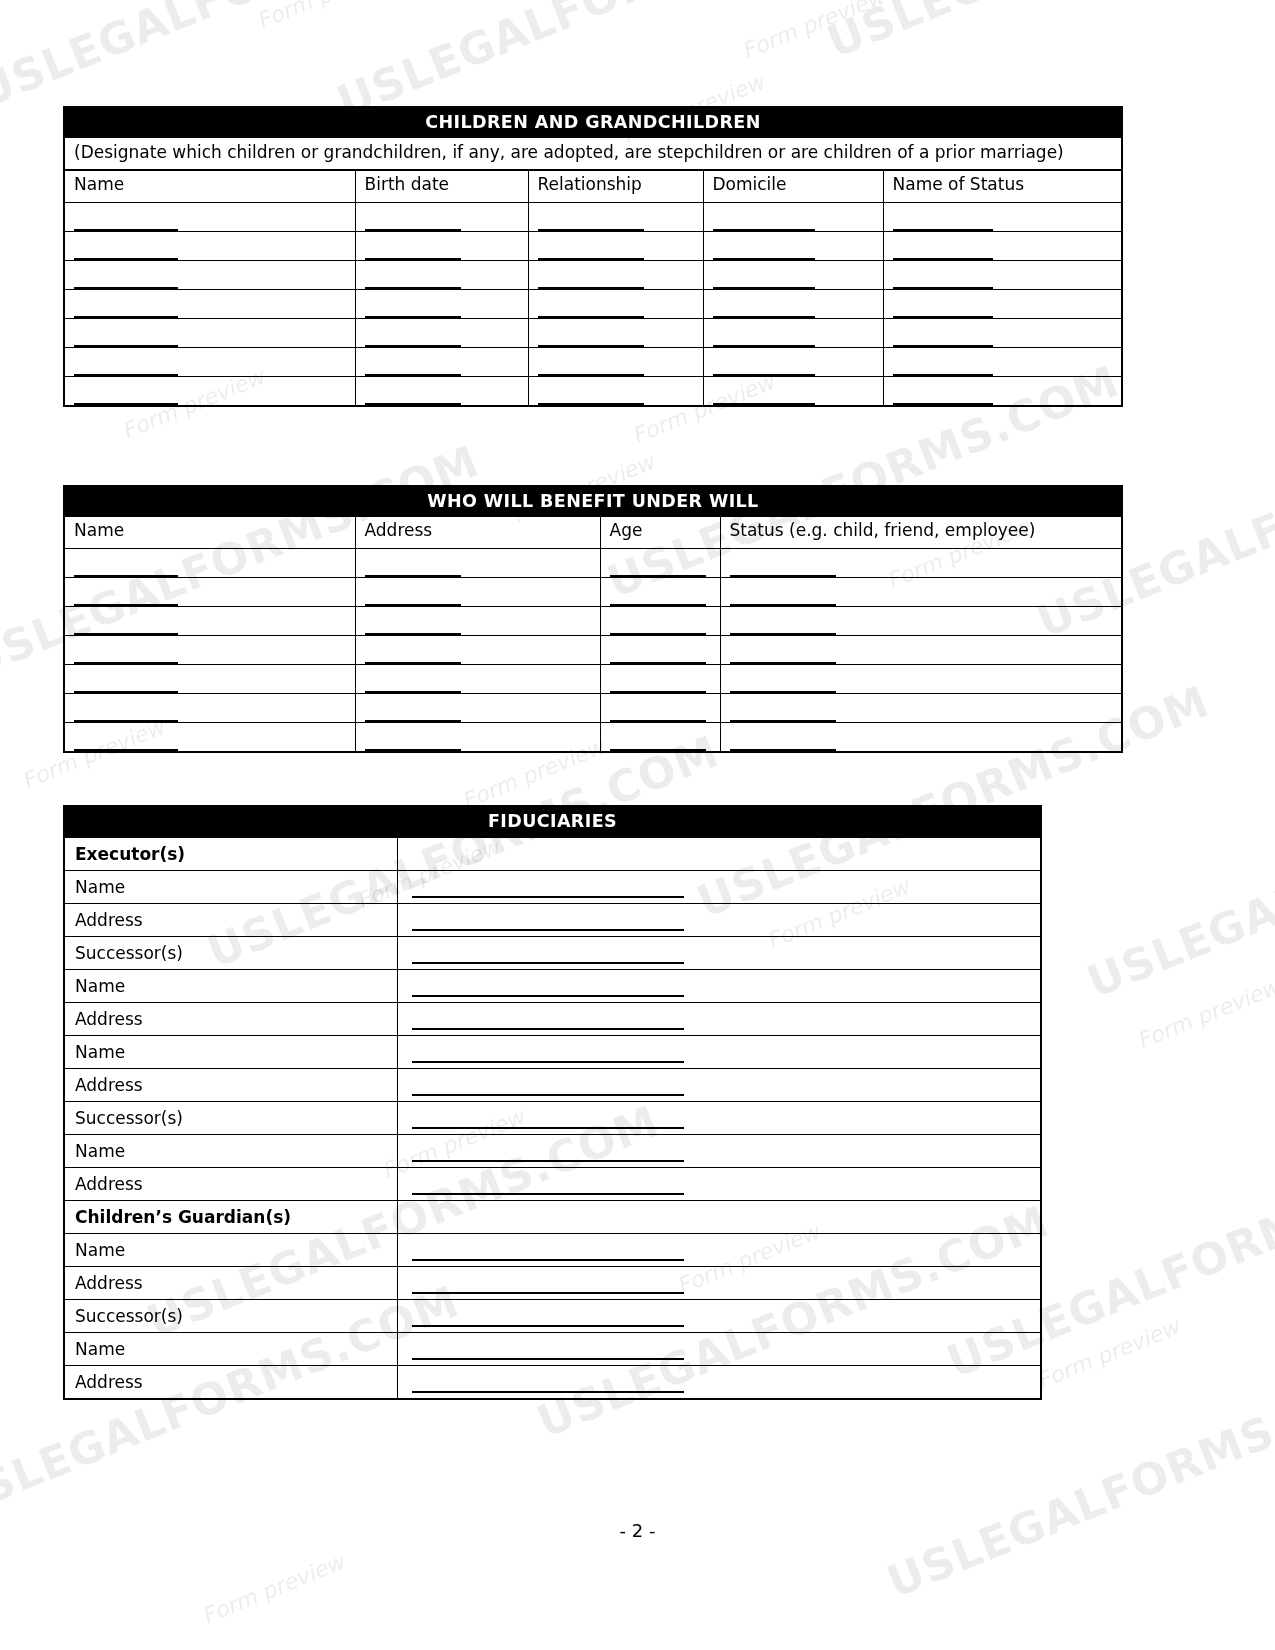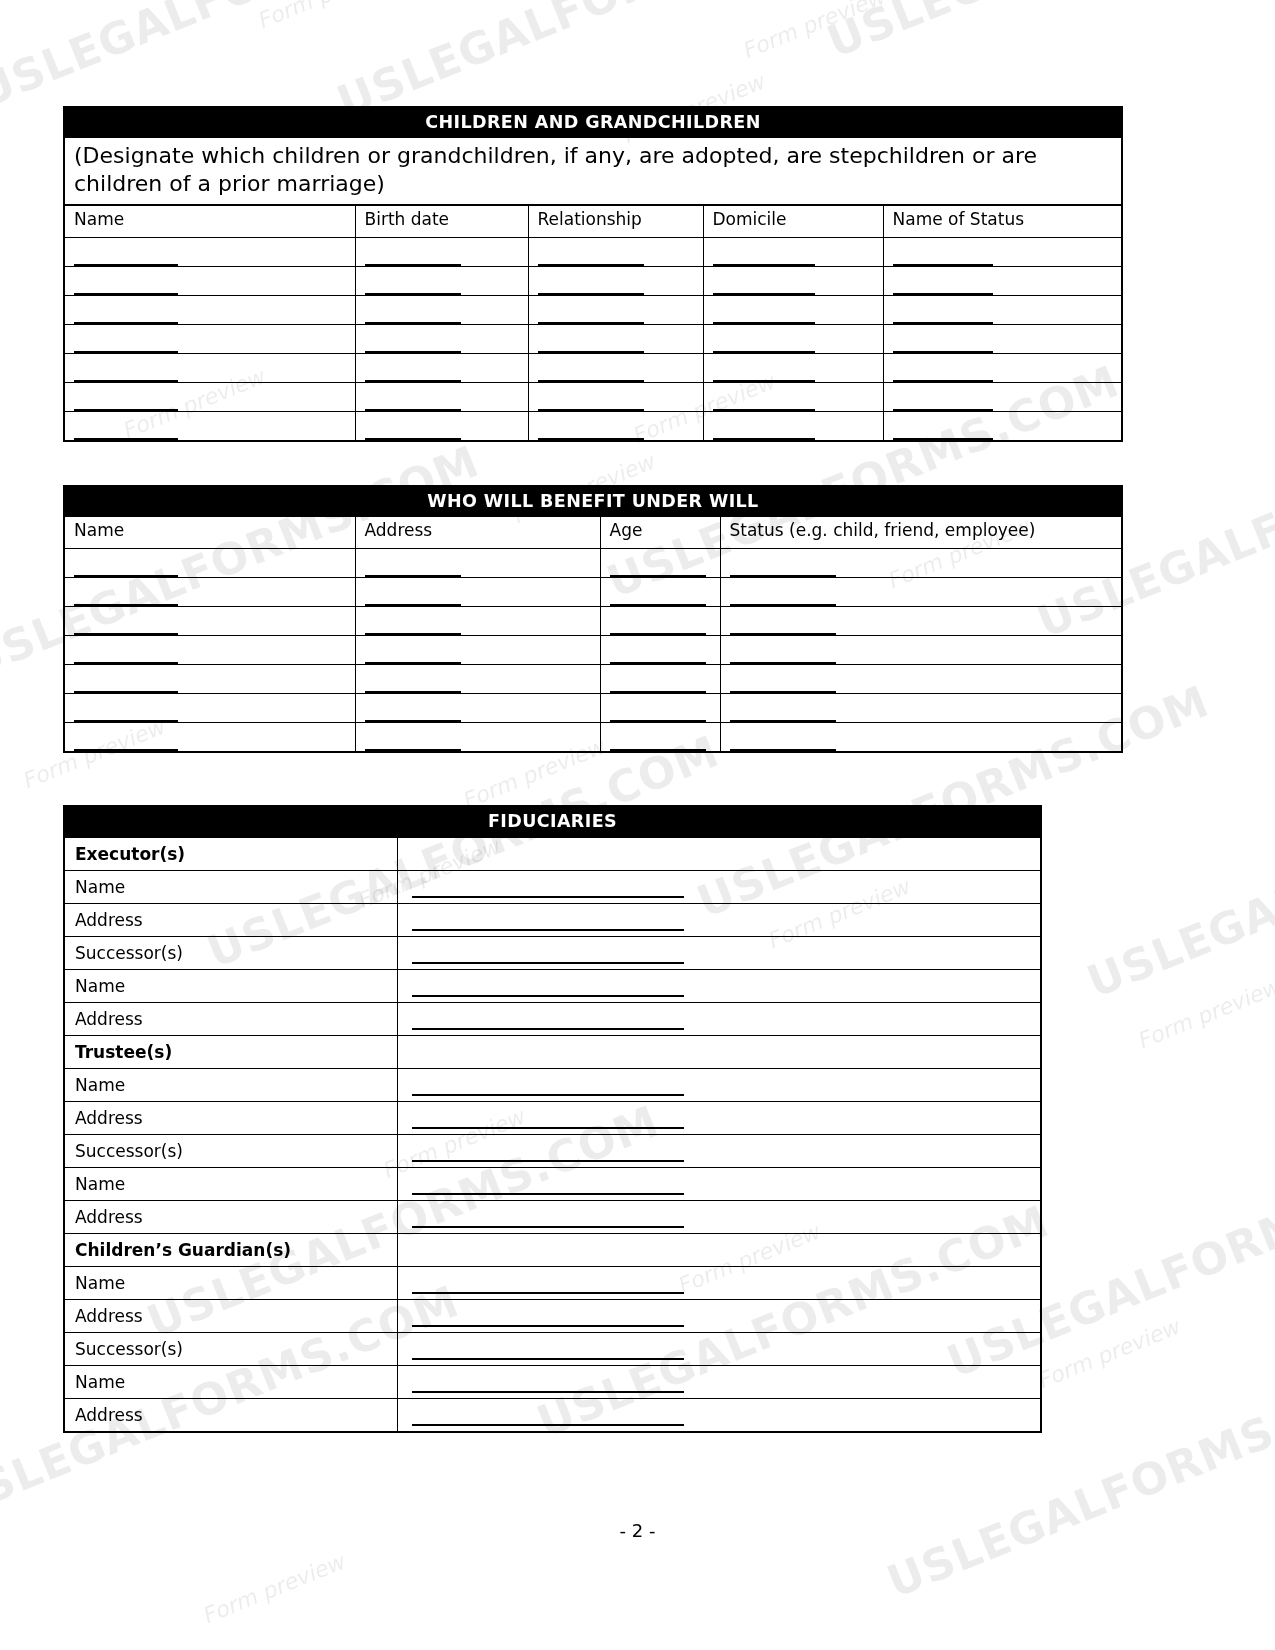--- a/index.html
+++ b/index.html
@@ -56,21 +56,21 @@
     color: #fff;
     text-align: center;
     font-weight: bold;
     font-size: 17.5px;
     letter-spacing: 0.4px;
     padding: 5px 0 6px 0;
     line-height: 1.1;
   }
 
   .note {
-    font-size: 22px;
+    font-size: 17px;
     line-height: 1.28;
     padding: 4px 8px 5px 9px;
     border-bottom: 2px solid #000;
   }
 
   table.grid {
     width: 100%;
     border-collapse: collapse;
     table-layout: fixed;
   }
@@ -344,24 +344,20 @@
           </tr>
         <tr>
             <td class="lbl">Name</td>
             <td class="val"><span class="longline"></span></td>
           </tr>
         <tr>
             <td class="lbl">Address</td>
             <td class="val"><span class="longline"></span></td>
           </tr>
         <tr>
-            <td class="lbl hdr">Trustee(s)</td>
-            <td class="val"></td>
-          </tr>
-        <tr>
             <td class="lbl">Name</td>
             <td class="val"><span class="longline"></span></td>
           </tr>
         <tr>
             <td class="lbl">Address</td>
             <td class="val"><span class="longline"></span></td>
           </tr>
         <tr>
             <td class="lbl">Successor(s)</td>
             <td class="val"><span class="longline"></span></td>

